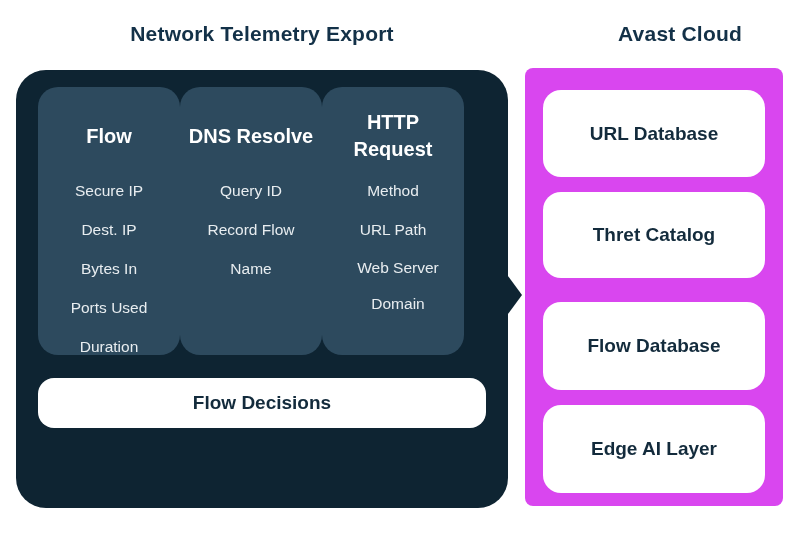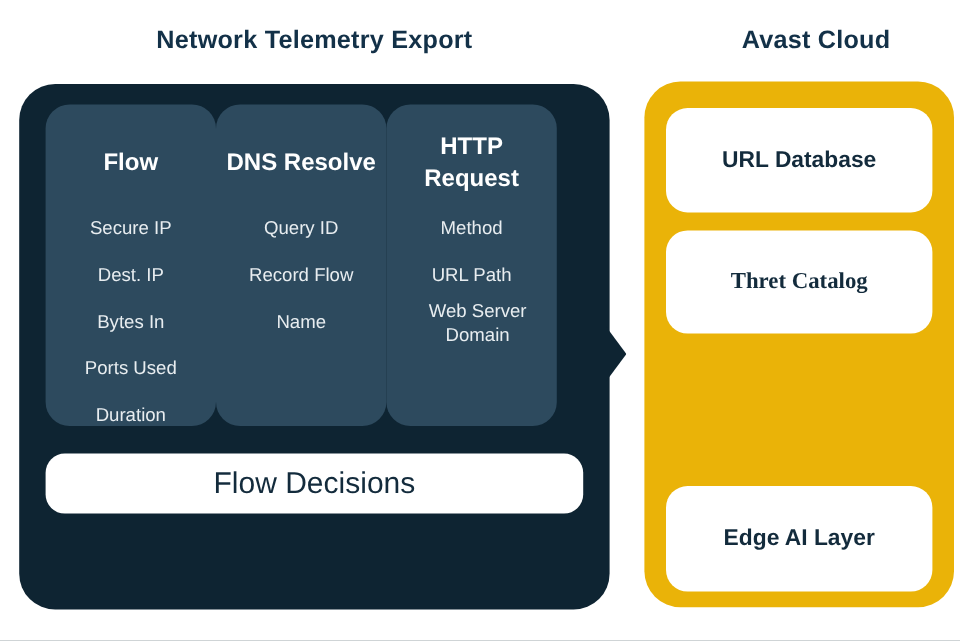--- a/index.html
+++ b/index.html
@@ -41,46 +41,46 @@
     background:#2D4A5E;border-radius:20px;
     padding-top:20px;text-align:center;
   }
   .col-title{
     min-height:58px;padding:0 8px;
     display:flex;align-items:center;justify-content:center;
     font-size:20px;font-weight:bold;line-height:27px;color:#ffffff;
   }
   .col-items{margin-top:8px;font-size:15.5px;line-height:27px;color:#E8EDF0;}
   .col-item{padding:0 6px;margin-top:12px;}
-  .col-http .col-item:nth-child(3){margin-top:7px;line-height:20px;padding-left:16px;}
+  .col-http .col-item:nth-child(3){margin-top:7px;line-height:36px;padding-left:16px;}
 
   
   .bar{
     position:absolute;left:22px;width:448px;height:50px;
     background:#ffffff;border-radius:16px;
     display:flex;align-items:center;justify-content:center;
-    font-size:25px;font-weight:normal;color:#132B3C;
+    font-size:19px;font-weight:bold;color:#132B3C;
   }
   .bar-1{top:308px;}
   .bar-2{top:373px;}
 
   
   .orange-panel{
     position:absolute;left:525px;top:68px;
     width:258px;height:438px;
-    background:#eab308;border-radius:30px;margin-left:12px;
+    background:#d946ef;border-radius:8px;
   }
   .obox{
     position:absolute;left:18px;width:222px;
     background:#ffffff;border-radius:18px;
     display:flex;align-items:center;justify-content:center;
     font-size:19px;font-weight:bold;color:#132B3C;
   }
   .obox-1{top:22px;height:87px;}
-  .obox-2{top:124px;height:86px;font-family:Liberation Serif, serif;}
+  .obox-2{top:124px;height:86px;}
   .obox-3{top:234px;height:88px;}
   .obox-4{top:337px;height:88px;}
 </style>
 </head>
 <body>
 
 <div class="stage">
 
   <div class="hdr hdr-left">Network Telemetry Export</div>
   <div class="hdr hdr-right">Avast Cloud</div>
@@ -120,16 +120,17 @@
     </div>
 
     <div class="bar bar-1">Flow Decisions</div>
   </div>
 
   <div class="panel-arrow"></div>
 
   <div class="orange-panel">
     <div class="obox obox-1">URL Database</div>
     <div class="obox obox-2">Thret Catalog</div>
+    <div class="obox obox-3">Flow Database</div>
     <div class="obox obox-4">Edge AI Layer</div>
   </div>
 
 </div>
 
 </body></html>

